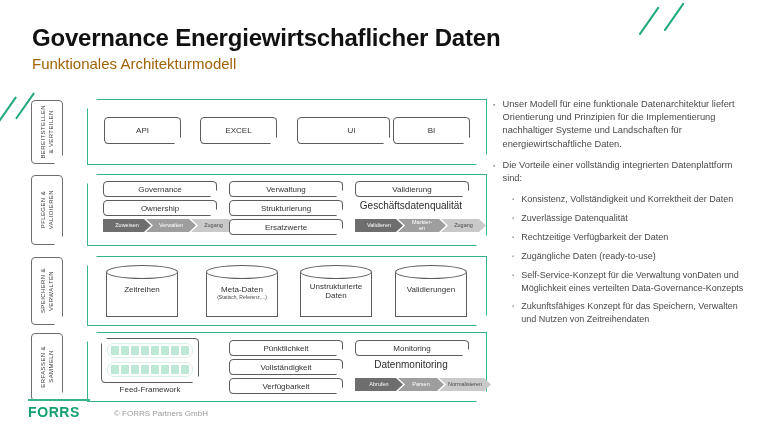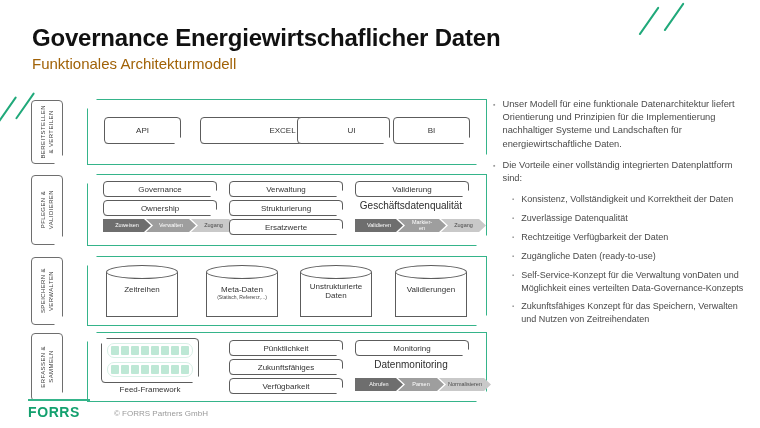--- a/index.html
+++ b/index.html
@@ -139,21 +139,21 @@
   </div>
 
   <div class="tab" style="top:100px;height:62px;">
     <span class="vtext">BEREITSTELLEN
 &amp; VERTEILEN</span>
   </div>
   <div class="frame" style="top:99px;height:64px;"></div>
   <div class="cbox" style="left:104px;top:117px;width:75px;height:25px;">
       <span>API</span>
     </div>
-  <div class="cbox" style="left:200px;top:117px;width:75px;height:25px;padding-left:44px;">
+  <div class="cbox" style="left:200px;top:117px;width:75px;height:25px;">
       <span>EXCEL</span>
     </div>
   <div class="cbox" style="left:297px;top:117px;width:75px;height:25px;padding-left:16px;">
       <span>UI</span>
     </div>
   <div class="cbox" style="left:393px;top:117px;width:75px;height:25px;">
       <span>BI</span>
     </div>
 
   <div class="tab" style="top:175px;height:68px;">
@@ -263,21 +263,21 @@
       <div class="cell"></div>
         <div class="cell"></div>
     </div>
     <div class="feedlbl">Feed-Framework</div>
   </div>
 
   <div class="cbox" style="left:229px;top:340px;width:112px;height:14px;">
       <span>Pünktlichkeit</span>
     </div>
   <div class="cbox" style="left:229px;top:359px;width:112px;height:14px;">
-      <span>Zukunftsfähiges</span>
+      <span>Vollständigkeit</span>
     </div>
   <div class="cbox" style="left:229px;top:378px;width:112px;height:14px;">
       <span>Verfügbarkeit</span>
     </div>
 
   <div class="cbox" style="left:355px;top:340px;width:112px;height:14px;">
       <span>Monitoring</span>
     </div>
   <div class="caption" style="left:355px;top:359px;width:112px;">Datenmonitoring</div>
   <div class="chevrow" style="left:355px;top:378px;">

